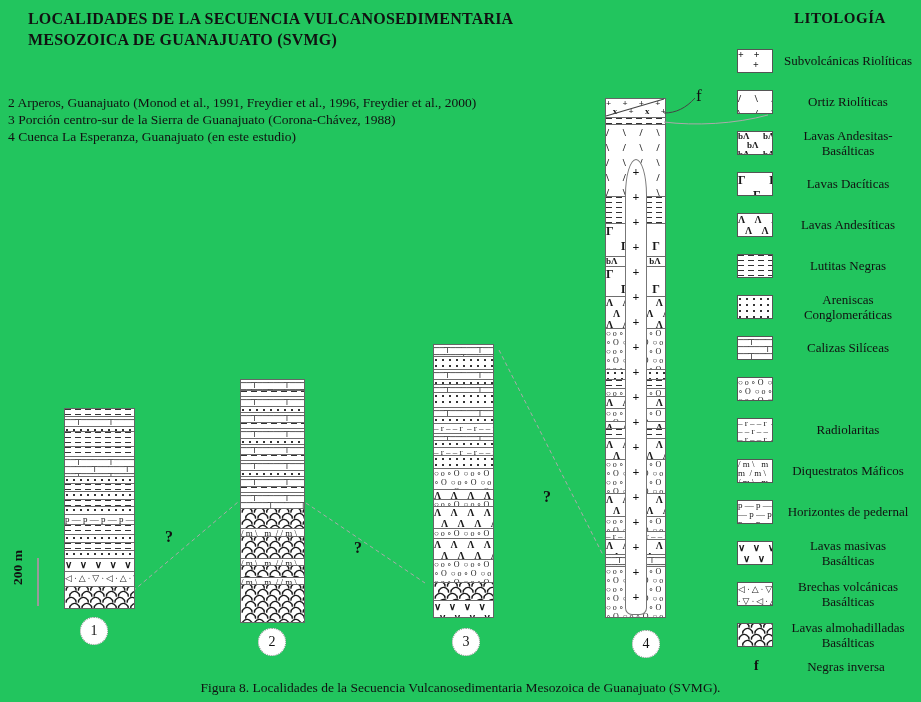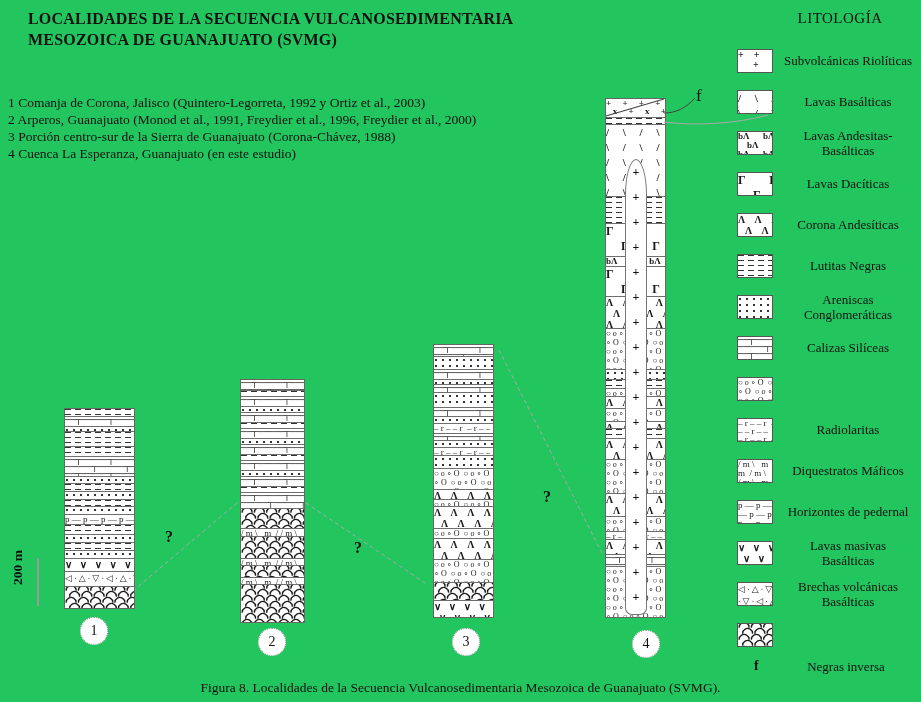--- a/index.html
+++ b/index.html
@@ -2,21 +2,21 @@
 <html><head>
 <meta charset="utf-8">
 <style>
   html,body{margin:0;padding:0;background:#fff;}
   .canvas{position:relative;width:921px;height:702px;background:#22c55e;overflow:hidden;
           font-family:"Liberation Serif",serif;color:#111;}
   .title{position:absolute;left:28px;top:8px;width:520px;font-weight:bold;font-size:16px;
          line-height:21px;letter-spacing:.2px;}
   .localities{position:absolute;left:8px;top:94px;font-size:13.5px;line-height:17px;}
   .legend-title{position:absolute;left:762px;top:10px;width:156px;text-align:center;
-                font-weight:normal;font-size:15px;letter-spacing:.5px;}
+                font-weight:bold;font-size:15px;letter-spacing:.5px;}
   #legend-items{position:absolute;left:732px;top:40px;width:189px;}
   .lg-row{display:flex;align-items:center;height:41px;}
   .lg-sw{width:36px;height:24px;border:1px solid #555;margin-left:5px;flex:none;
          background:#fff;box-sizing:border-box;}
   .lg-lab{width:132px;margin-left:9px;text-align:center;font-size:13px;line-height:15px;}
   .lg-fault{position:absolute;left:732px;top:658px;width:189px;height:20px;}
   .lg-fault-sym{position:absolute;left:22px;top:0;font-weight:bold;font-size:14px;}
   .lg-fault-lab{position:absolute;left:48px;top:1px;width:132px;text-align:center;font-size:13px;}
   .col{position:absolute;border:1px solid #666;background:#fff;box-sizing:border-box;z-index:2;}
   .layer{width:100%;box-sizing:border-box;border-top:1px solid #6e6e6e;overflow:hidden;background:#fff;}
@@ -41,59 +41,58 @@
                transform:rotate(180deg);font-weight:bold;font-size:13.5px;}
   .scale-line{position:absolute;left:37px;top:558px;width:2px;height:48px;background:#9a9a9a;}
   .caption{position:absolute;left:0;top:680px;width:921px;text-align:center;font-size:13.5px;}
 </style>
 </head>
 <body>
 
 <div class="canvas" id="canvas">
   <div class="title">LOCALIDADES DE LA SECUENCIA VULCANOSEDIMENTARIA MESOZOICA DE GUANAJUATO (SVMG)</div>
   <div class="localities" id="localities">
-      <div class="loc-line">1 Comanja de Corona, Jalisco (Quintero-Legorreta, 1992 y Ortiz et al., 2003)</div>
       <div class="loc-line">2 Arperos, Guanajuato (Monod et al., 1991, Freydier et al., 1996, Freydier et al., 2000)</div>
       <div class="loc-line">3 Porción centro-sur de la Sierra de Guanajuato (Corona-Chávez, 1988)</div>
       <div class="loc-line">4 Cuenca La Esperanza, Guanajuato (en este estudio)</div>
     </div>
 
   <div class="legend-title">LITOLOGÍA</div>
   <div id="legend-items">
       <div class="lg-row">
         <div class="lg-sw glyph" style="font-size: 10px; line-height: 10px; font-weight: bold;">+    +      +    +      +    +      +    +      +    +      +    +      +    +      +    +      
       +           +           +           +           +           +           +           +     
 +    +      +    +      +    +      +    +      +    +      +    +      +    +      +    +      
       +           +           +           +           +           +           +           +     </div>
         <div class="lg-lab">Subvolcánicas Riolíticas</div>
       </div>
       <div class="lg-row">
         <div class="lg-sw glyph" style="font-size: 11px; line-height: 15px; font-weight: bold;">/     \     /     \     /     \     /     \     /     \     /     \     /     \     /     \     
 \     /     \     /     \     /     \     /     \     /     \     /     \     /     \     /     
 /     \     /     \     /     \     /     \     /     \     /     \     /     \     /     \     </div>
-        <div class="lg-lab">Lavas Basálticas</div>
+        <div class="lg-lab">Ortiz Riolíticas</div>
       </div>
       <div class="lg-row">
         <div class="lg-sw glyph" style="font-size: 9px; line-height: 9px; font-weight: bold;">bΛ      bΛ   bΛ      bΛ   bΛ      bΛ   bΛ      bΛ   bΛ      bΛ   bΛ      bΛ   bΛ      bΛ   bΛ      bΛ   
     bΛ           bΛ           bΛ           bΛ           bΛ           bΛ           bΛ           bΛ       
 bΛ      bΛ   bΛ      bΛ   bΛ      bΛ   bΛ      bΛ   bΛ      bΛ   bΛ      bΛ   bΛ      bΛ   bΛ      bΛ   
     bΛ           bΛ           bΛ           bΛ           bΛ           bΛ           bΛ           bΛ       </div>
         <div class="lg-lab">Lavas Andesitas-Basálticas</div>
       </div>
       <div class="lg-row">
         <div class="lg-sw glyph" style="font-size: 12px; line-height: 15px; font-weight: bold;">Γ        Γ        Γ        Γ        Γ        Γ        Γ        Γ        
      Γ        Γ        Γ        Γ        Γ        Γ        Γ        Γ   
 Γ        Γ        Γ        Γ        Γ        Γ        Γ        Γ        </div>
         <div class="lg-lab">Lavas Dacíticas</div>
       </div>
       <div class="lg-row">
         <div class="lg-sw glyph" style="font-size: 10px; line-height: 11px; font-weight: bold;">Λ    Λ    Λ    Λ    Λ    Λ    Λ    Λ    Λ    Λ    Λ    Λ    Λ    Λ    Λ    Λ    
    Λ    Λ    Λ    Λ    Λ    Λ    Λ    Λ    Λ    Λ    Λ    Λ    Λ    Λ    Λ    Λ 
 Λ    Λ    Λ    Λ    Λ    Λ    Λ    Λ    Λ    Λ    Λ    Λ    Λ    Λ    Λ    Λ    </div>
-        <div class="lg-lab">Corona Andesíticas</div>
+        <div class="lg-lab">Lavas Andesíticas</div>
       </div>
       <div class="lg-row">
         <div class="lg-sw pat-lutitas"></div>
         <div class="lg-lab">Lutitas Negras</div>
       </div>
       <div class="lg-row">
         <div class="lg-sw pat-areniscas"></div>
         <div class="lg-lab">Areniscas Conglomeráticas</div>
       </div>
       <div class="lg-row">
@@ -142,20 +141,21 @@
 ∙ ▽ ∙ ◁ ∙ △ ∙ ▽ ∙ ◁ ∙ △ ∙ ▽ ∙ ◁ ∙ △ ∙ ▽ ∙ ◁ ∙ △ ∙ ▽ ∙ ◁ ∙ △ ∙ ▽ ∙ ◁ ∙ △ ∙ ▽ ∙ ◁ ∙ △ ∙ ▽ ∙ ◁ ∙ △ 
 ◁ ∙ △ ∙ ▽ ∙ ◁ ∙ △ ∙ ▽ ∙ ◁ ∙ △ ∙ ▽ ∙ ◁ ∙ △ ∙ ▽ ∙ ◁ ∙ △ ∙ ▽ ∙ ◁ ∙ △ ∙ ▽ ∙ ◁ ∙ △ ∙ ▽ ∙ ◁ ∙ △ ∙ ▽ ∙ </div>
         <div class="lg-lab">Brechas volcánicas Basálticas</div>
       </div>
       <div class="lg-row">
         <div class="lg-sw glyph" style="font-size: 14px; line-height: 6px; font-weight: bold;">◠◠◠◠◠◠◠◠◠◠◠◠◠◠◠◠◠◠◠◠◠◠◠◠◠◠◠◠◠◠◠◠◠◠◠◠◠◠◠◠◠◠◠◠◠◠◠◠◠◠◠◠◠◠◠◠
  ◠◠◠◠◠◠ ◠◠◠◠◠◠ ◠◠◠◠◠◠ ◠◠◠◠◠◠ ◠◠◠◠◠◠ ◠◠◠◠◠◠ ◠◠◠◠◠◠ ◠◠◠◠◠◠
 ◠◠◠◠◠◠◠◠◠◠◠◠◠◠◠◠◠◠◠◠◠◠◠◠◠◠◠◠◠◠◠◠◠◠◠◠◠◠◠◠◠◠◠◠◠◠◠◠◠◠◠◠◠◠◠◠
  ◠◠◠◠◠◠ ◠◠◠◠◠◠ ◠◠◠◠◠◠ ◠◠◠◠◠◠ ◠◠◠◠◠◠ ◠◠◠◠◠◠ ◠◠◠◠◠◠ ◠◠◠◠◠◠
 ◠◠◠◠◠◠◠◠◠◠◠◠◠◠◠◠◠◠◠◠◠◠◠◠◠◠◠◠◠◠◠◠◠◠◠◠◠◠◠◠◠◠◠◠◠◠◠◠◠◠◠◠◠◠◠◠</div>
+        <div class="lg-lab">Lavas almohadilladas Basálticas</div>
       </div>
     </div>
   <div class="lg-fault">
     <span class="lg-fault-sym">f</span>
     <span class="lg-fault-lab">Negras inversa</span>
   </div>
 
   <div class="scale-label">200 m</div>
   <div class="scale-line"></div>
 

